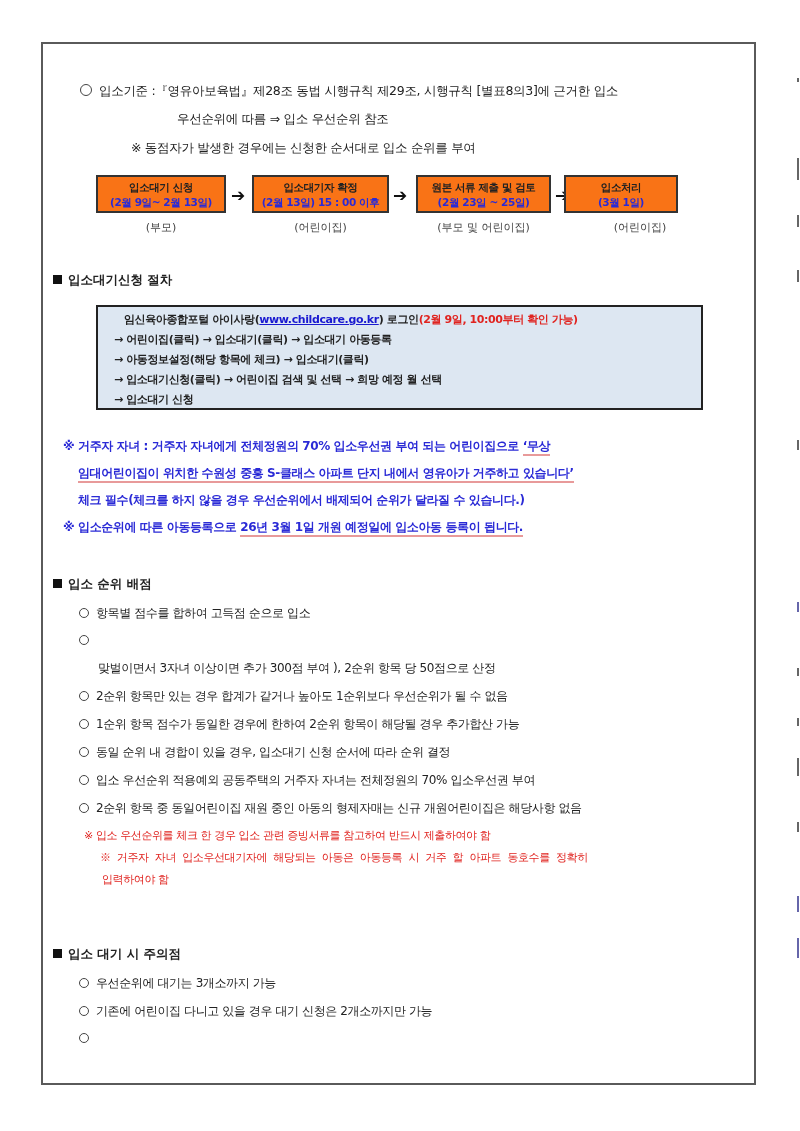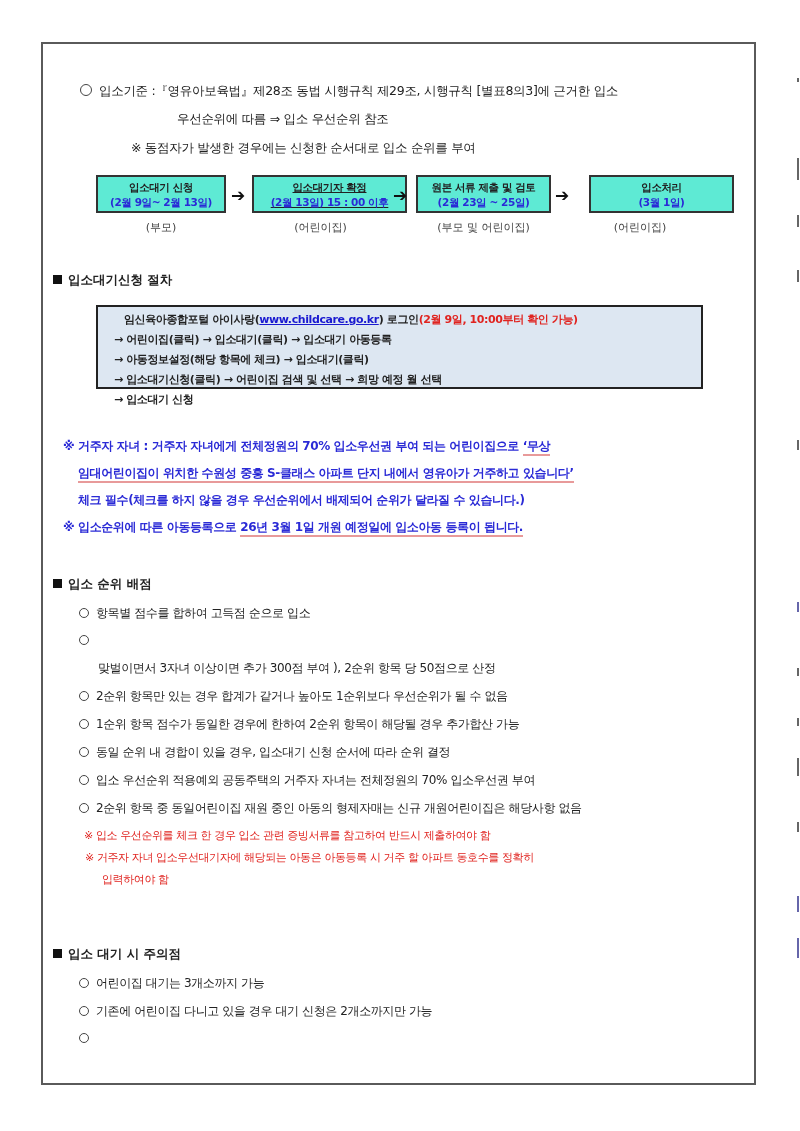--- a/index.html
+++ b/index.html
@@ -17,35 +17,35 @@
   .t12 { font-size: 12px; letter-spacing: -0.4px; }
   .t11 { font-size: 11px; letter-spacing: -0.4px; }
   .bold { font-weight: bold; }
   .blue { color: #2a2ad6; }
   .red { color: #e0231f; }
   .link { color: #1a1ad0; text-decoration: underline; }
   .uline { border-bottom: 2px solid #e89a9a; padding-bottom: 1px; }
 
   .flowbox {
     position: absolute; top: 175px; height: 38px;
-    background: #5eead4; border: 2px solid #333; box-sizing: border-box;
+    background: #f97316; border: 2px solid #333; box-sizing: border-box;
     text-align: center; font-weight: bold; font-size: 10.5px; letter-spacing: -0.4px;
     padding-top: 3px; line-height: 15px;
   }
   .flowbox .date { color: #2a2ad6; }
   .flowsub {
     position: absolute; top: 220px; font-size: 11px; color: #444; text-align: center;
   }
   .arrow {
     position: absolute; top: 187px; font-size: 17px; font-weight: bold; color: #111;
     line-height: 17px;
   }
 
   .procbox {
-    position: absolute; left: 96px; top: 305px; width: 607px; height: 84px;
+    position: absolute; left: 96px; top: 305px; width: 607px; height: 105px;
     background: #dde7f2; border: 2px solid #222; box-sizing: border-box;
     font-size: 11px; font-weight: bold; letter-spacing: -0.4px; line-height: 20px;
     padding-top: 3px;
   }
   .procbox .line { padding-left: 16px; }
   .procbox .first { padding-left: 26px; }
 
   .sec-title { font-size: 12.5px; font-weight: bold; }
   .sq { display: inline-block; width: 9px; height: 9px; background: #111; margin-right: 6px; vertical-align: 0px; }
   .circ { display: inline-block; width: 10px; height: 10px; border: 1px solid #444; border-radius: 50%; margin-right: 7px; vertical-align: -1px; box-sizing: border-box; }
@@ -64,35 +64,35 @@
 <div class="abs t13" style="left:177px; top:111px;">우선순위에 따름 ⇒ 입소 우선순위 참조</div>
 <div class="abs t13" style="left:93px; top:140px;margin-left:38px;">※ 동점자가 발생한 경우에는 신청한 순서대로 입소 순위를 부여</div>
 
 <div class="flowbox" style="left:96px; width:130px;">
   <div>입소대기 신청</div>
   <div class="date">(2월 9일~ 2월 13일)</div>
 </div>
 <div class="arrow" style="left:231px;">➔</div>
 <div class="flowsub" style="left:96px; width:130px;">(부모)</div>
 
-<div class="flowbox" style="left:252px; width:155px;text-decoration:underline;">
+<div class="flowbox" style="left:252px; width:137px;">
   <div>입소대기자 확정</div>
   <div class="date">(2월 13일) 15 : 00 이후</div>
 </div>
 <div class="arrow" style="left:393px;">➔</div>
 <div class="flowsub" style="left:252px; width:137px;">(어린이집)</div>
 
 <div class="flowbox" style="left:416px; width:135px;">
   <div>원본 서류 제출 및 검토</div>
   <div class="date">(2월 23일 ~ 25일)</div>
 </div>
 <div class="arrow" style="left:555px;">➔</div>
 <div class="flowsub" style="left:416px; width:135px;">(부모 및 어린이집)</div>
 
-<div class="flowbox" style="left:589px; width:145px;">
+<div class="flowbox" style="left:564px; width:114px;">
   <div>입소처리</div>
   <div class="date">(3월 1일)</div>
 </div>
 <div class="flowsub" style="left:575px; width:130px;">(어린이집)</div>
 
 <div class="abs sec-title" style="left:53px; top:272px;">
   <span class="sq"></span><span>입소대기신청 절차</span>
 </div>
 
 <div class="procbox">
@@ -122,27 +122,27 @@
 <div class="abs t12" style="left:79px; top:605px;"><span class="circ"></span><span>항목별 점수를 합하여 고득점 순으로 입소</span></div>
 <div class="abs t12" style="left:79px; top:633px;"><span class="circ"></span></div>
 <div class="abs t12" style="left:98px; top:660px;">맞벌이면서 3자녀 이상이면 추가 300점 부여 ), 2순위 항목 당 50점으로 산정</div>
 <div class="abs t12" style="left:79px; top:688px;"><span class="circ"></span><span>2순위 항목만 있는 경우 합계가 같거나 높아도 1순위보다 우선순위가 될 수 없음</span></div>
 <div class="abs t12" style="left:79px; top:716px;"><span class="circ"></span><span>1순위 항목 점수가 동일한 경우에 한하여 2순위 항목이 해당될 경우 추가합산 가능</span></div>
 <div class="abs t12" style="left:79px; top:744px;"><span class="circ"></span><span>동일 순위 내 경합이 있을 경우, 입소대기 신청 순서에 따라 순위 결정</span></div>
 <div class="abs t12" style="left:79px; top:772px;"><span class="circ"></span><span>입소 우선순위 적용예외 공동주택의 거주자 자녀는 전체정원의 70% 입소우선권 부여</span></div>
 <div class="abs t12" style="left:79px; top:800px;"><span class="circ"></span><span>2순위 항목 중 동일어린이집 재원 중인 아동의 형제자매는 신규 개원어린이집은 해당사항 없음</span></div>
 
 <div class="abs t11 red" style="left:84px; top:828px;">※ 입소 우선순위를 체크 한 경우 입소 관련 증빙서류를 참고하여 반드시 제출하여야 함</div>
-<div class="abs t11 red" style="left:85px; top:850px;">※ 거주자 자녀 입소우선대기자에 해당되는 아동은 아동등록 시 거주 할 아파트 동호수를 정확히</div>
+<div class="abs t11 red" style="left:100px; top:850px;font-family:Liberation Mono, monospace;">※ 거주자 자녀 입소우선대기자에 해당되는 아동은 아동등록 시 거주 할 아파트 동호수를 정확히</div>
 <div class="abs t11 red" style="left:102px; top:872px;">입력하여야 함</div>
 
 <div class="abs sec-title" style="left:53px; top:946px;">
   <span class="sq"></span><span>입소 대기 시 주의점</span>
 </div>
-<div class="abs t12" style="left:79px; top:975px;"><span class="circ"></span><span>어린이집 대기는 3개소까지 가능</span></div>
+<div class="abs t12" style="left:79px; top:975px;"><span class="circ"></span><span>우선순위에 대기는 3개소까지 가능</span></div>
 <div class="abs t12" style="left:79px; top:1003px;"><span class="circ"></span><span>기존에 어린이집 다니고 있을 경우 대기 신청은 2개소까지만 가능</span></div>
 <div class="abs t12" style="left:79px; top:1031px;"><span class="circ"></span></div>
 
 <div class="edge-frag" style="top:78px; height:4px;"></div>
 <div class="edge-frag" style="top:158px; height:22px;"></div>
 <div class="edge-frag" style="top:215px; height:12px;"></div>
 <div class="edge-frag" style="top:270px; height:12px;"></div>
 <div class="edge-frag" style="top:440px; height:10px;"></div>
 <div class="edge-frag" style="top:602px; height:10px; background:#6666aa;"></div>
 <div class="edge-frag" style="top:668px; height:8px;"></div>

